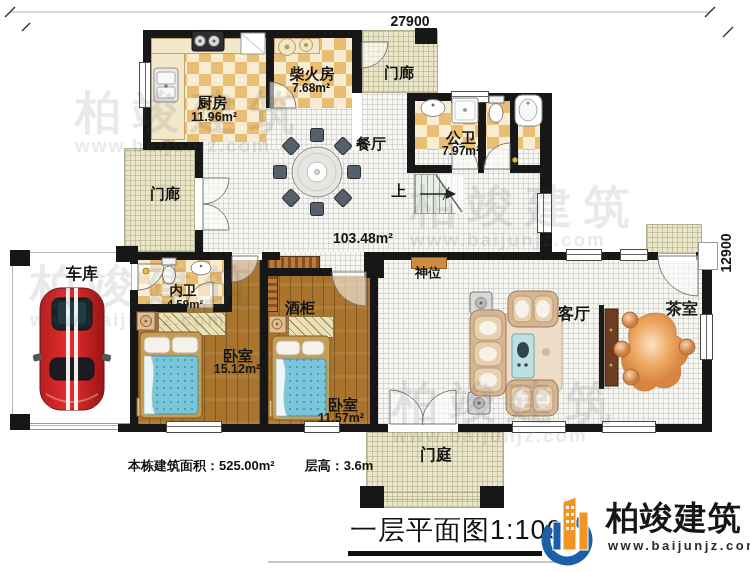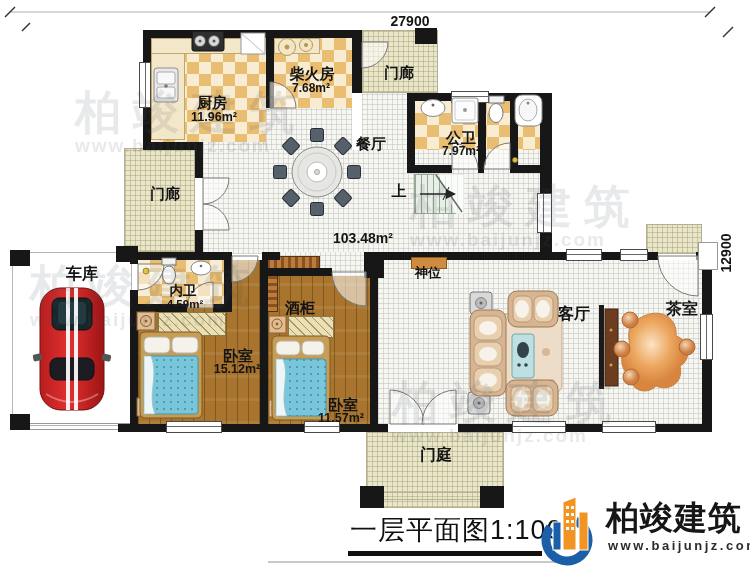--- a/index.html
+++ b/index.html
@@ -409,20 +409,23 @@
   <div class="lbl" style="left:343px;top:405px;font-size:15px;">卧室</div>
   <div class="lbl" style="left:341px;top:418px;font-size:12.5px;">11.57m²</div>
   <div class="lbl" style="left:574px;top:314px;font-size:16px;">客厅</div>
   <div class="lbl" style="left:682px;top:309px;font-size:16px;">茶室</div>
   <div class="lbl" style="left:436px;top:455px;font-size:16px;">门庭</div>
 
   <div class="lbl" style="left:410px;top:21px;font-size:14px;">27900</div>
   <div class="lbl" style="left:726px;top:253px;font-size:14px;transform:translate(-50%,-50%) rotate(-90deg);">12900</div>
 
   <div class="notes">
+    <div>
+      <span>本栋建筑面积：525.00m²</span><span style="display:inline-block;width:30px;"></span><span>层高：3.6m</span>
+    </div>
   </div>
 
   <div class="title">一层平面图1:100</div>
   <div class="abs" style="left:348px;top:551px;width:194px;height:5px;background:#111;z-index:45;"></div>
   <div class="abs" style="left:268px;top:561px;width:290px;height:2px;background:#c8c8c6;z-index:45;"></div>
 
   <svg class="abs" style="left:536px;top:492px;z-index:45;" width="66" height="76" viewBox="0 0 66 76">
     <circle cx="31" cy="48" r="21" fill="none" stroke="#1a5fa8" stroke-width="9" stroke-dasharray="103 30" transform="rotate(-65 31 48)"></circle>
     <path d="M27,10 L40,5 L40,58 L27,58 Z" fill="#f29421" stroke="#fff" stroke-width="1"></path>
     <rect x="43" y="20" width="9" height="38" fill="#f29421" stroke="#fff" stroke-width="1"></rect>

